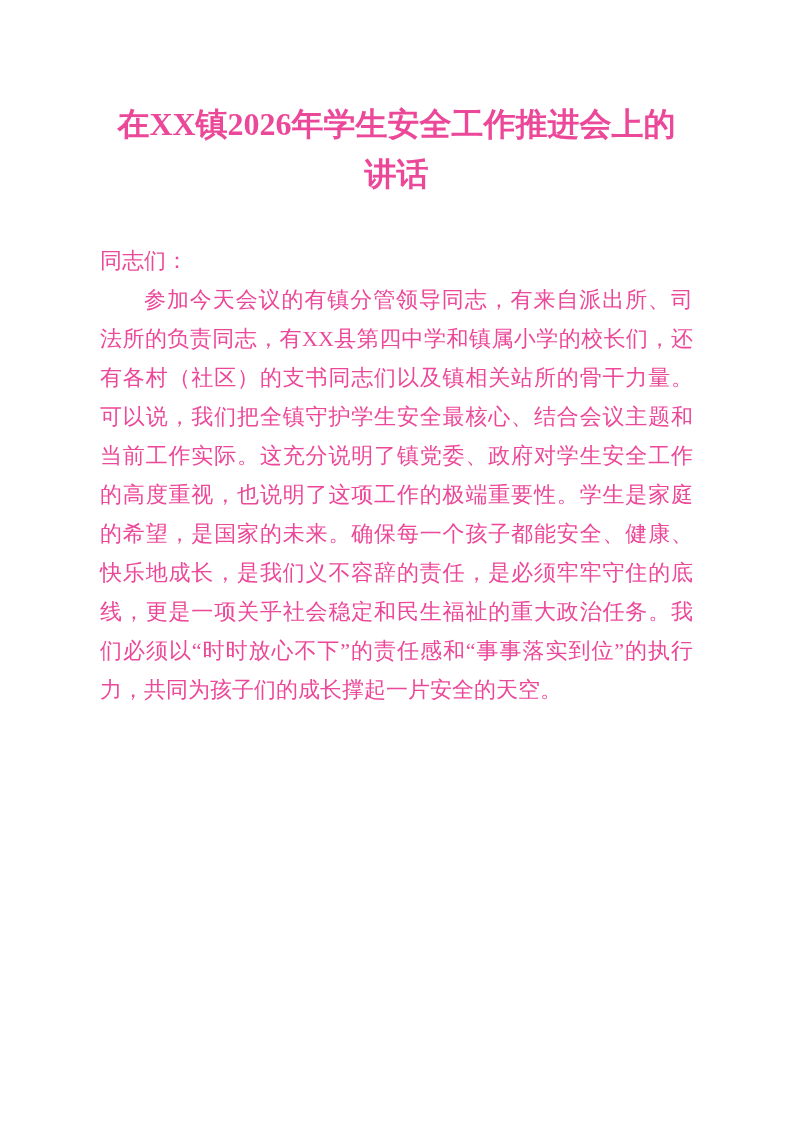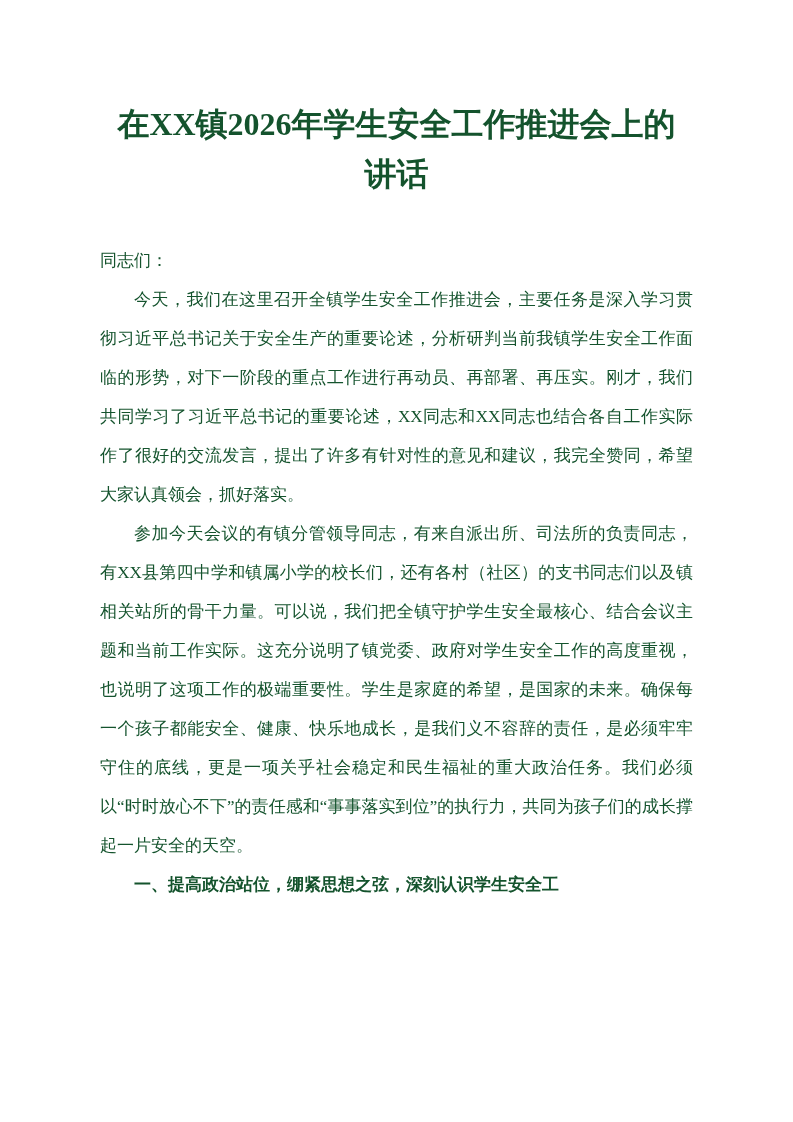--- a/index.html
+++ b/index.html
@@ -8,56 +8,54 @@
       background: #ffffff;
     }
     .page {
       position: relative;
       width: 793px;
       height: 1122px;
       margin: 0 auto;
       background: #ffffff;
       box-sizing: border-box;
       padding: 100px 100px 0 100px;
-      color: #14532d;
+      color: #ec4899;
       font-family: "Liberation Serif", "DejaVu Serif", serif;
       overflow: hidden;
     }
     .doc-title {
       margin: 0 auto 42px auto;
       max-width: 580px;
       font-size: 32px;
       font-weight: bold;
       text-align: center;
       line-height: 1.55;
       font-family: "Liberation Serif", "DejaVu Serif", serif;
       word-break: break-all;
     }
     .para {
       margin: 0;
-      font-size: 17px;
+      font-size: 22px;
       line-height: 39px;
       text-align: justify;
       word-break: break-all;
     }
     .indent {
       text-indent: 2em;
     }
     .heading {
       font-weight: bold;
       font-family: "Liberation Sans", "DejaVu Sans", sans-serif;
     }
   </style>
 </head>
 <body>
 
 <div class="page">
   <h1 class="doc-title">在XX镇2026年学生安全工作推进会上的讲话</h1>
 
   <p class="para">同志们：</p>
 
-  <p class="para indent">今天，我们在这里召开全镇学生安全工作推进会，主要任务是深入学习贯彻习近平总书记关于安全生产的重要论述，分析研判当前我镇学生安全工作面临的形势，对下一阶段的重点工作进行再动员、再部署、再压实。刚才，我们共同学习了习近平总书记的重要论述，XX同志和XX同志也结合各自工作实际作了很好的交流发言，提出了许多有针对性的意见和建议，我完全赞同，希望大家认真领会，抓好落实。</p>
 
   <p class="para indent">参加今天会议的有镇分管领导同志，有来自派出所、司法所的负责同志，有XX县第四中学和镇属小学的校长们，还有各村（社区）的支书同志们以及镇相关站所的骨干力量。可以说，我们把全镇守护学生安全最核心、结合会议主题和当前工作实际。这充分说明了镇党委、政府对学生安全工作的高度重视，也说明了这项工作的极端重要性。学生是家庭的希望，是国家的未来。确保每一个孩子都能安全、健康、快乐地成长，是我们义不容辞的责任，是必须牢牢守住的底线，更是一项关乎社会稳定和民生福祉的重大政治任务。我们必须以“时时放心不下”的责任感和“事事落实到位”的执行力，共同为孩子们的成长撑起一片安全的天空。</p>
 
 
-  <p class="para indent heading">一、提高政治站位，绷紧思想之弦，深刻认识学生安全工</p>
 </div>
 
 </body></html>

